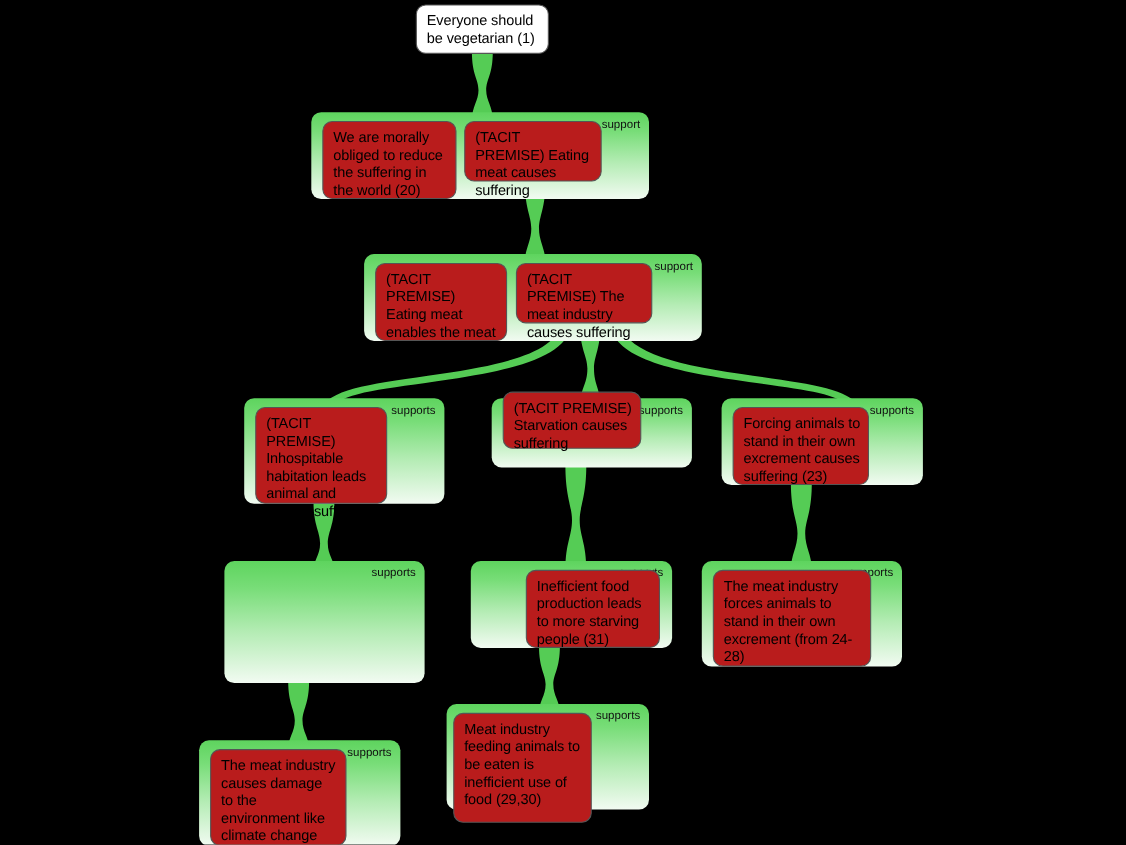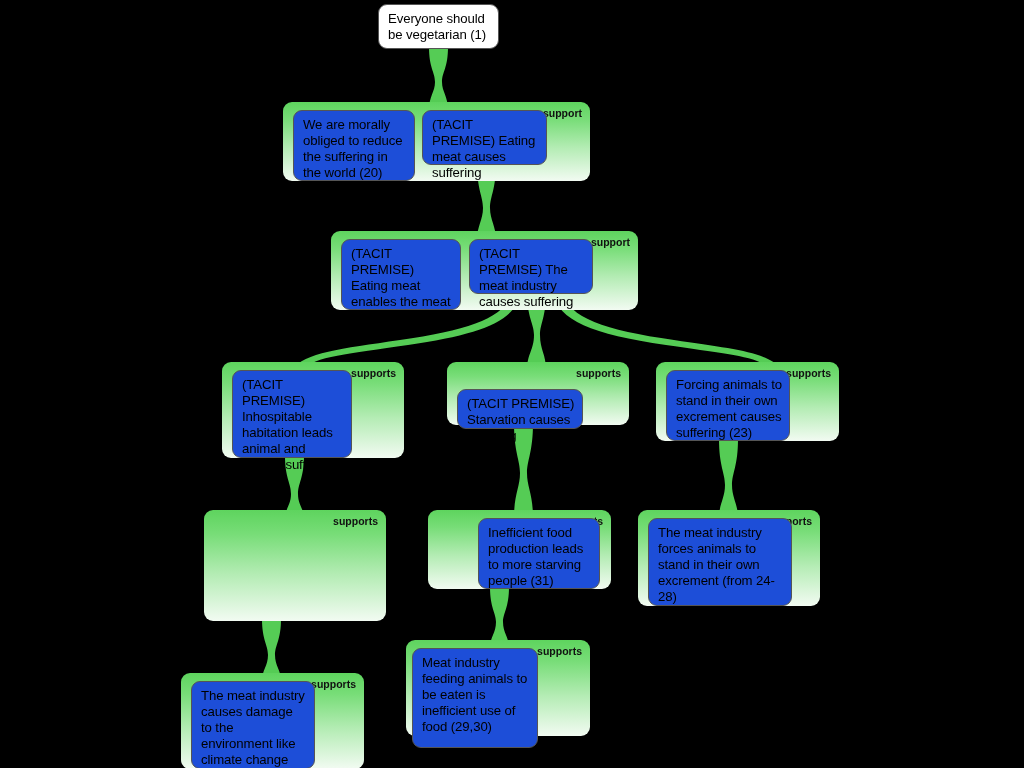--- a/index.html
+++ b/index.html
@@ -33,27 +33,26 @@
     z-index: 2;
   }
   .support-label {
     position: absolute;
     right: 8px;
     top: 5px;
     font-size: 10.5px;
     line-height: 12px;
     color: #111111;
     white-space: nowrap;
-    font-weight: bold;
   }
   
   .claim-box {
     position: absolute;
     box-sizing: border-box;
-    background: #1d4ed8;
+    background: #b91c1c;
     border: 1px solid #555555;
     border-radius: 9px;
     z-index: 3;
   }
   .claim-text {
     position: absolute;
     left: 9px;
     top: 6px;
     right: 7px;
     font-size: 13.2px;
@@ -131,21 +130,21 @@
   <div class="support-panel" style="left:222px; top:362px; width:182px; height:96px;">
     <div class="support-label">supports</div>
   </div>
   <div class="claim-box" style="left:232px; top:370px; width:120px; height:88px;">
     <div class="claim-text">(TACIT PREMISE) Inhospitable habitation leads animal and human suffering</div>
   </div>
 
   <div class="support-panel" style="left:447px; top:362px; width:182px; height:63px;">
     <div class="support-label">supports</div>
   </div>
-  <div class="claim-box" style="left:457px; top:389px; width:126px; height:40px;">
+  <div class="claim-box" style="left:457px; top:356px; width:126px; height:52px;">
     <div class="claim-text">(TACIT PREMISE) Starvation causes suffering</div>
   </div>
 
   <div class="support-panel" style="left:656px; top:362px; width:183px; height:79px;">
     <div class="support-label">supports</div>
   </div>
   <div class="claim-box" style="left:666px; top:370px; width:124px; height:71px;">
     <div class="claim-text">Forcing animals to stand in their own excrement causes suffering (23)</div>
   </div>
 

